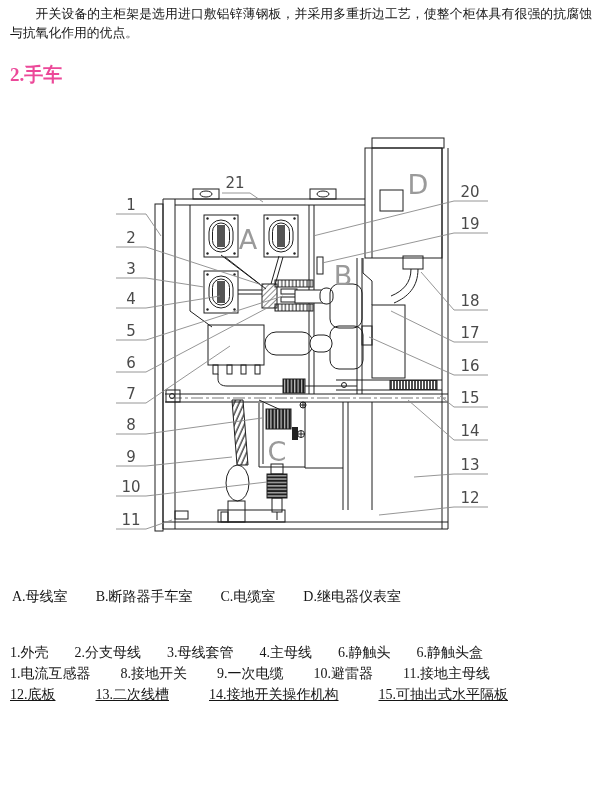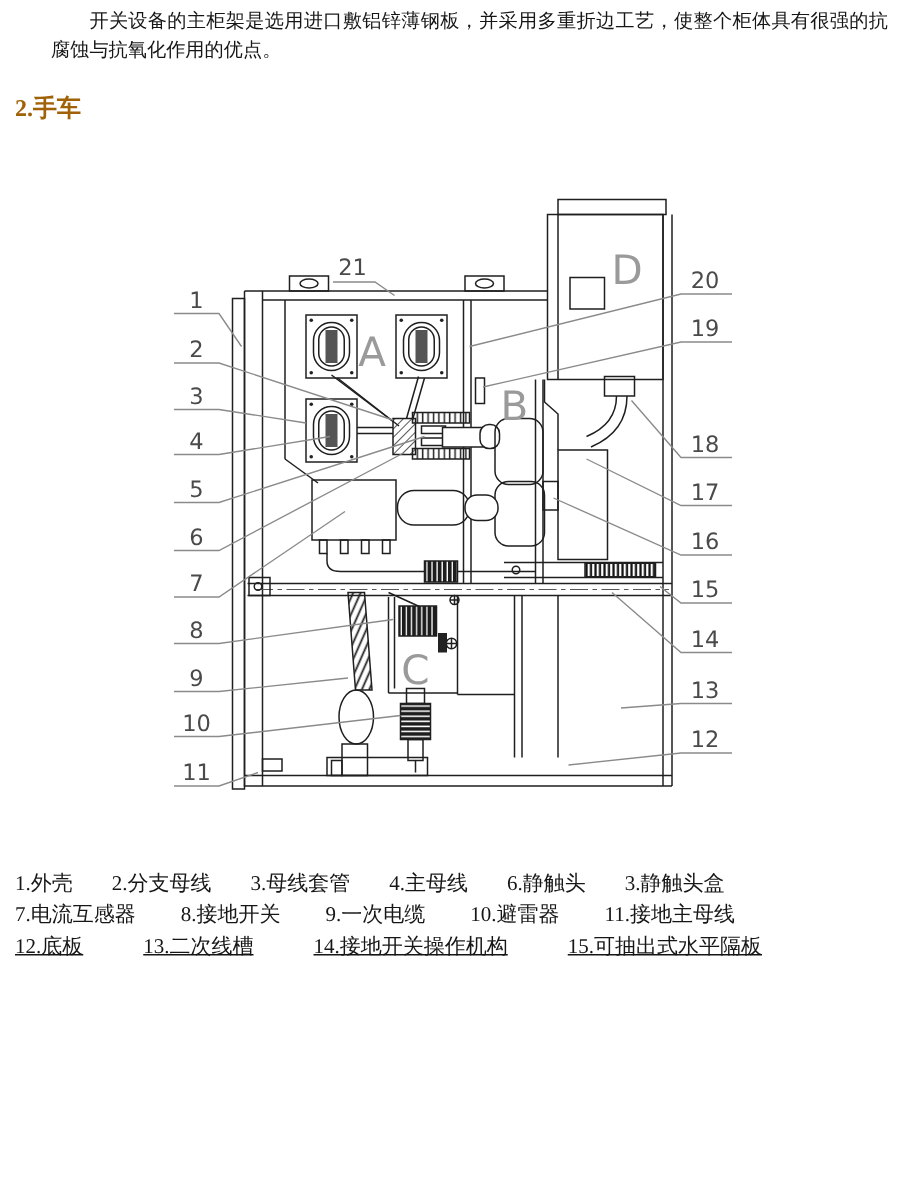--- a/index.html
+++ b/index.html
@@ -1,20 +1,20 @@
 <!DOCTYPE html>
 <html><head>
 <meta charset="utf-8">
 <style>
   html,body{margin:0;padding:0;width:600px;height:799px;overflow:hidden;background:#fff;}
   body{font-family:"Liberation Serif","DejaVu Serif",serif;color:#111;}
   .page{padding:5px 8px 0 10px;width:582px;}
   .para{font-size:12.8px;line-height:19px;text-align:justify;margin:0;color:#161616;}
-  .para.indent{text-indent:2em;margin-left:24px;}
-  .section-heading{font-size:16px;font-weight:bold;margin:19px 0 0 0;color:#a16207;}
+  .para.indent{text-indent:2em;}
+  .section-heading{font-size:19px;font-weight:bold;margin:19px 0 0 0;color:#ec4899;}
   .para.p2{margin-top:11px;}
   .figure{position:relative;width:600px;height:430px;margin:30px 0 0 -10px;}
   .figure svg{display:block;}
   .fig-caption{margin-top:13px;text-align:center;font-size:13.5px;letter-spacing:1px;color:#161616;}
   .legend{margin-top:40px;font-size:14px;padding-left:2px;color:#161616;}
   .legend span{margin-right:28px;}
   .parts-list{margin-top:36px;font-size:14px;line-height:21px;color:#161616;}
   .parts-row{white-space:nowrap;}
   .parts-row .part-item{margin-right:26px;}
   .parts-row:nth-child(2) .part-item{margin-right:30px;}
@@ -251,21 +251,24 @@
       <g text-anchor="middle">
         <text class="room" x="248" y="296">A</text>
         <text class="room" x="343" y="332">B</text>
         <text class="room" x="277" y="508">C</text>
         <text class="room" x="418" y="241">D</text>
       </g>
     </svg>
   </div>
 
 
+  <div class="legend">
+    <span>A.母线室</span><span>B.断路器手车室</span><span>C.电缆室</span><span>D.继电器仪表室</span>
+  </div>
 
   <div class="parts-list">
-      <div class="parts-row"><span class="part-item">1.外壳</span><span class="part-item">2.分支母线</span><span class="part-item">3.母线套管</span><span class="part-item">4.主母线</span><span class="part-item">6.静触头</span><span class="part-item">3.静触头盒</span></div>
-      <div class="parts-row"><span class="part-item">7.电流互感器</span><span class="part-item">8.接地开关</span><span class="part-item">9.一次电缆</span><span class="part-item">10.避雷器</span><span class="part-item">11.接地主母线</span></div>
+      <div class="parts-row"><span class="part-item">1.外壳</span><span class="part-item">2.分支母线</span><span class="part-item">3.母线套管</span><span class="part-item">4.主母线</span><span class="part-item">6.静触头</span><span class="part-item">6.静触头盒</span></div>
+      <div class="parts-row"><span class="part-item">1.电流互感器</span><span class="part-item">8.接地开关</span><span class="part-item">9.一次电缆</span><span class="part-item">10.避雷器</span><span class="part-item">11.接地主母线</span></div>
       <div class="parts-row"><span class="part-item">12.底板</span><span class="part-item">13.二次线槽</span><span class="part-item">14.接地开关操作机构</span><span class="part-item">15.可抽出式水平隔板</span></div>
       <div class="parts-row"></div>
     </div>
 
 </div>
 
 </body></html>

